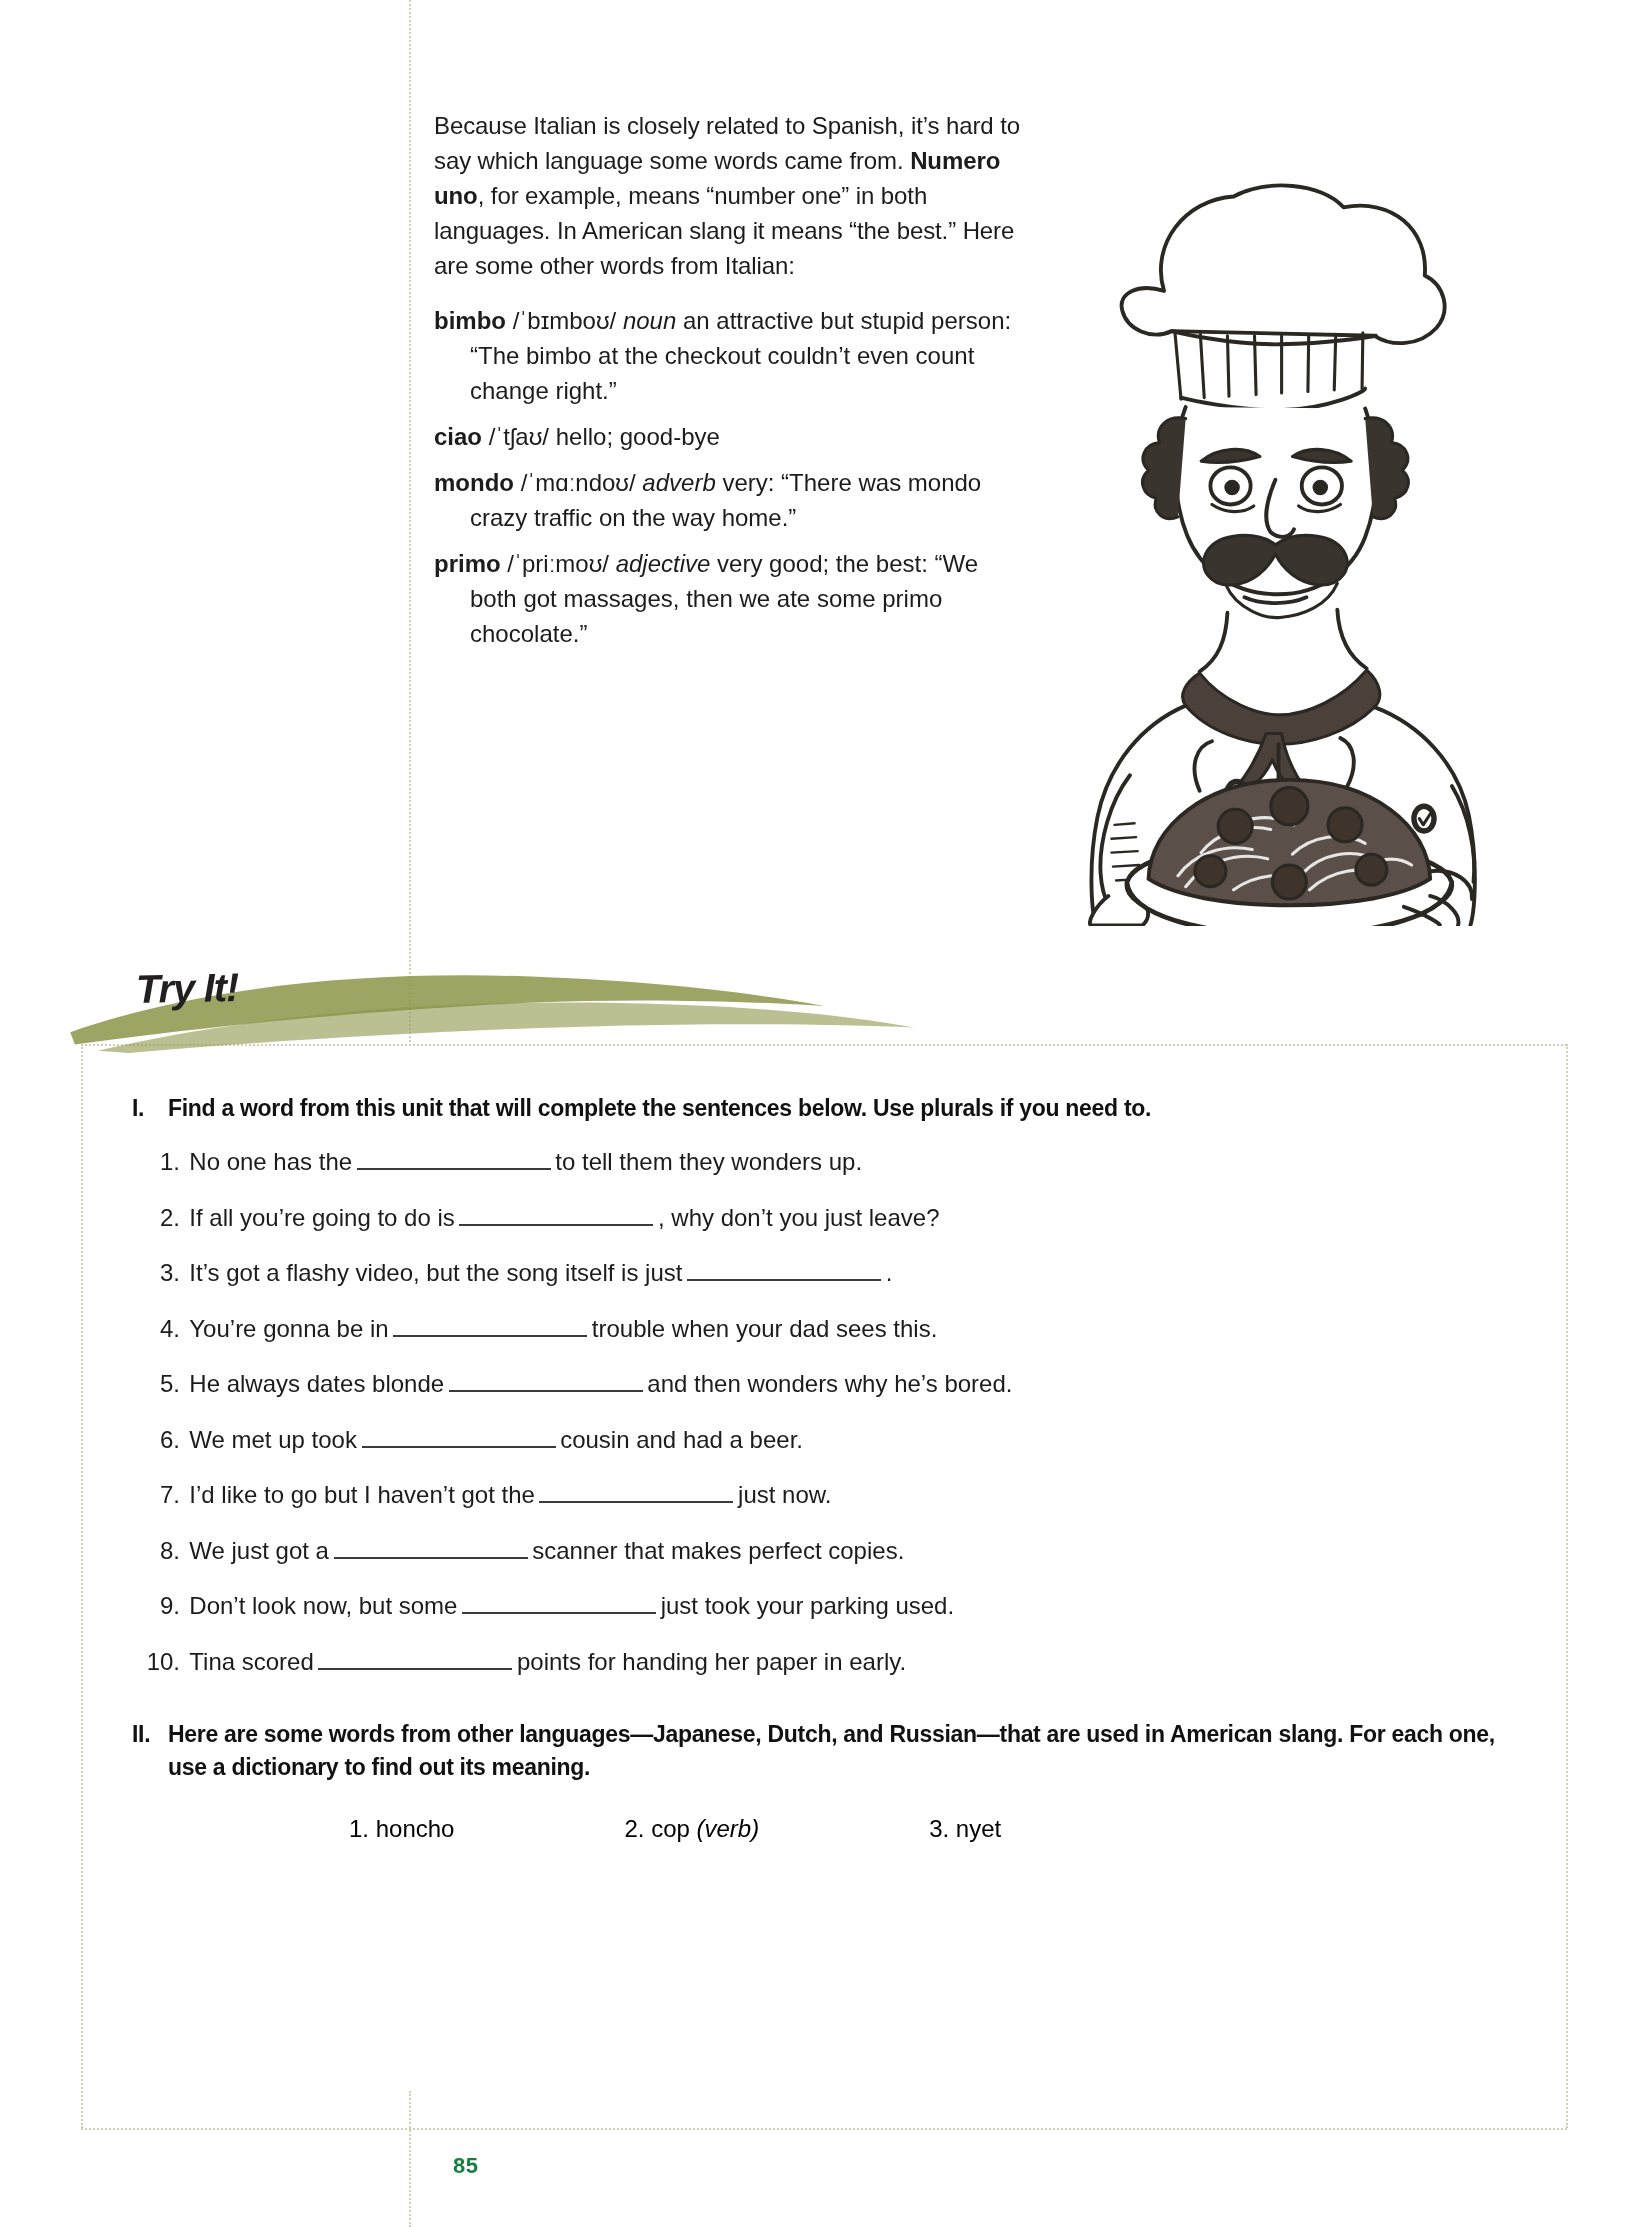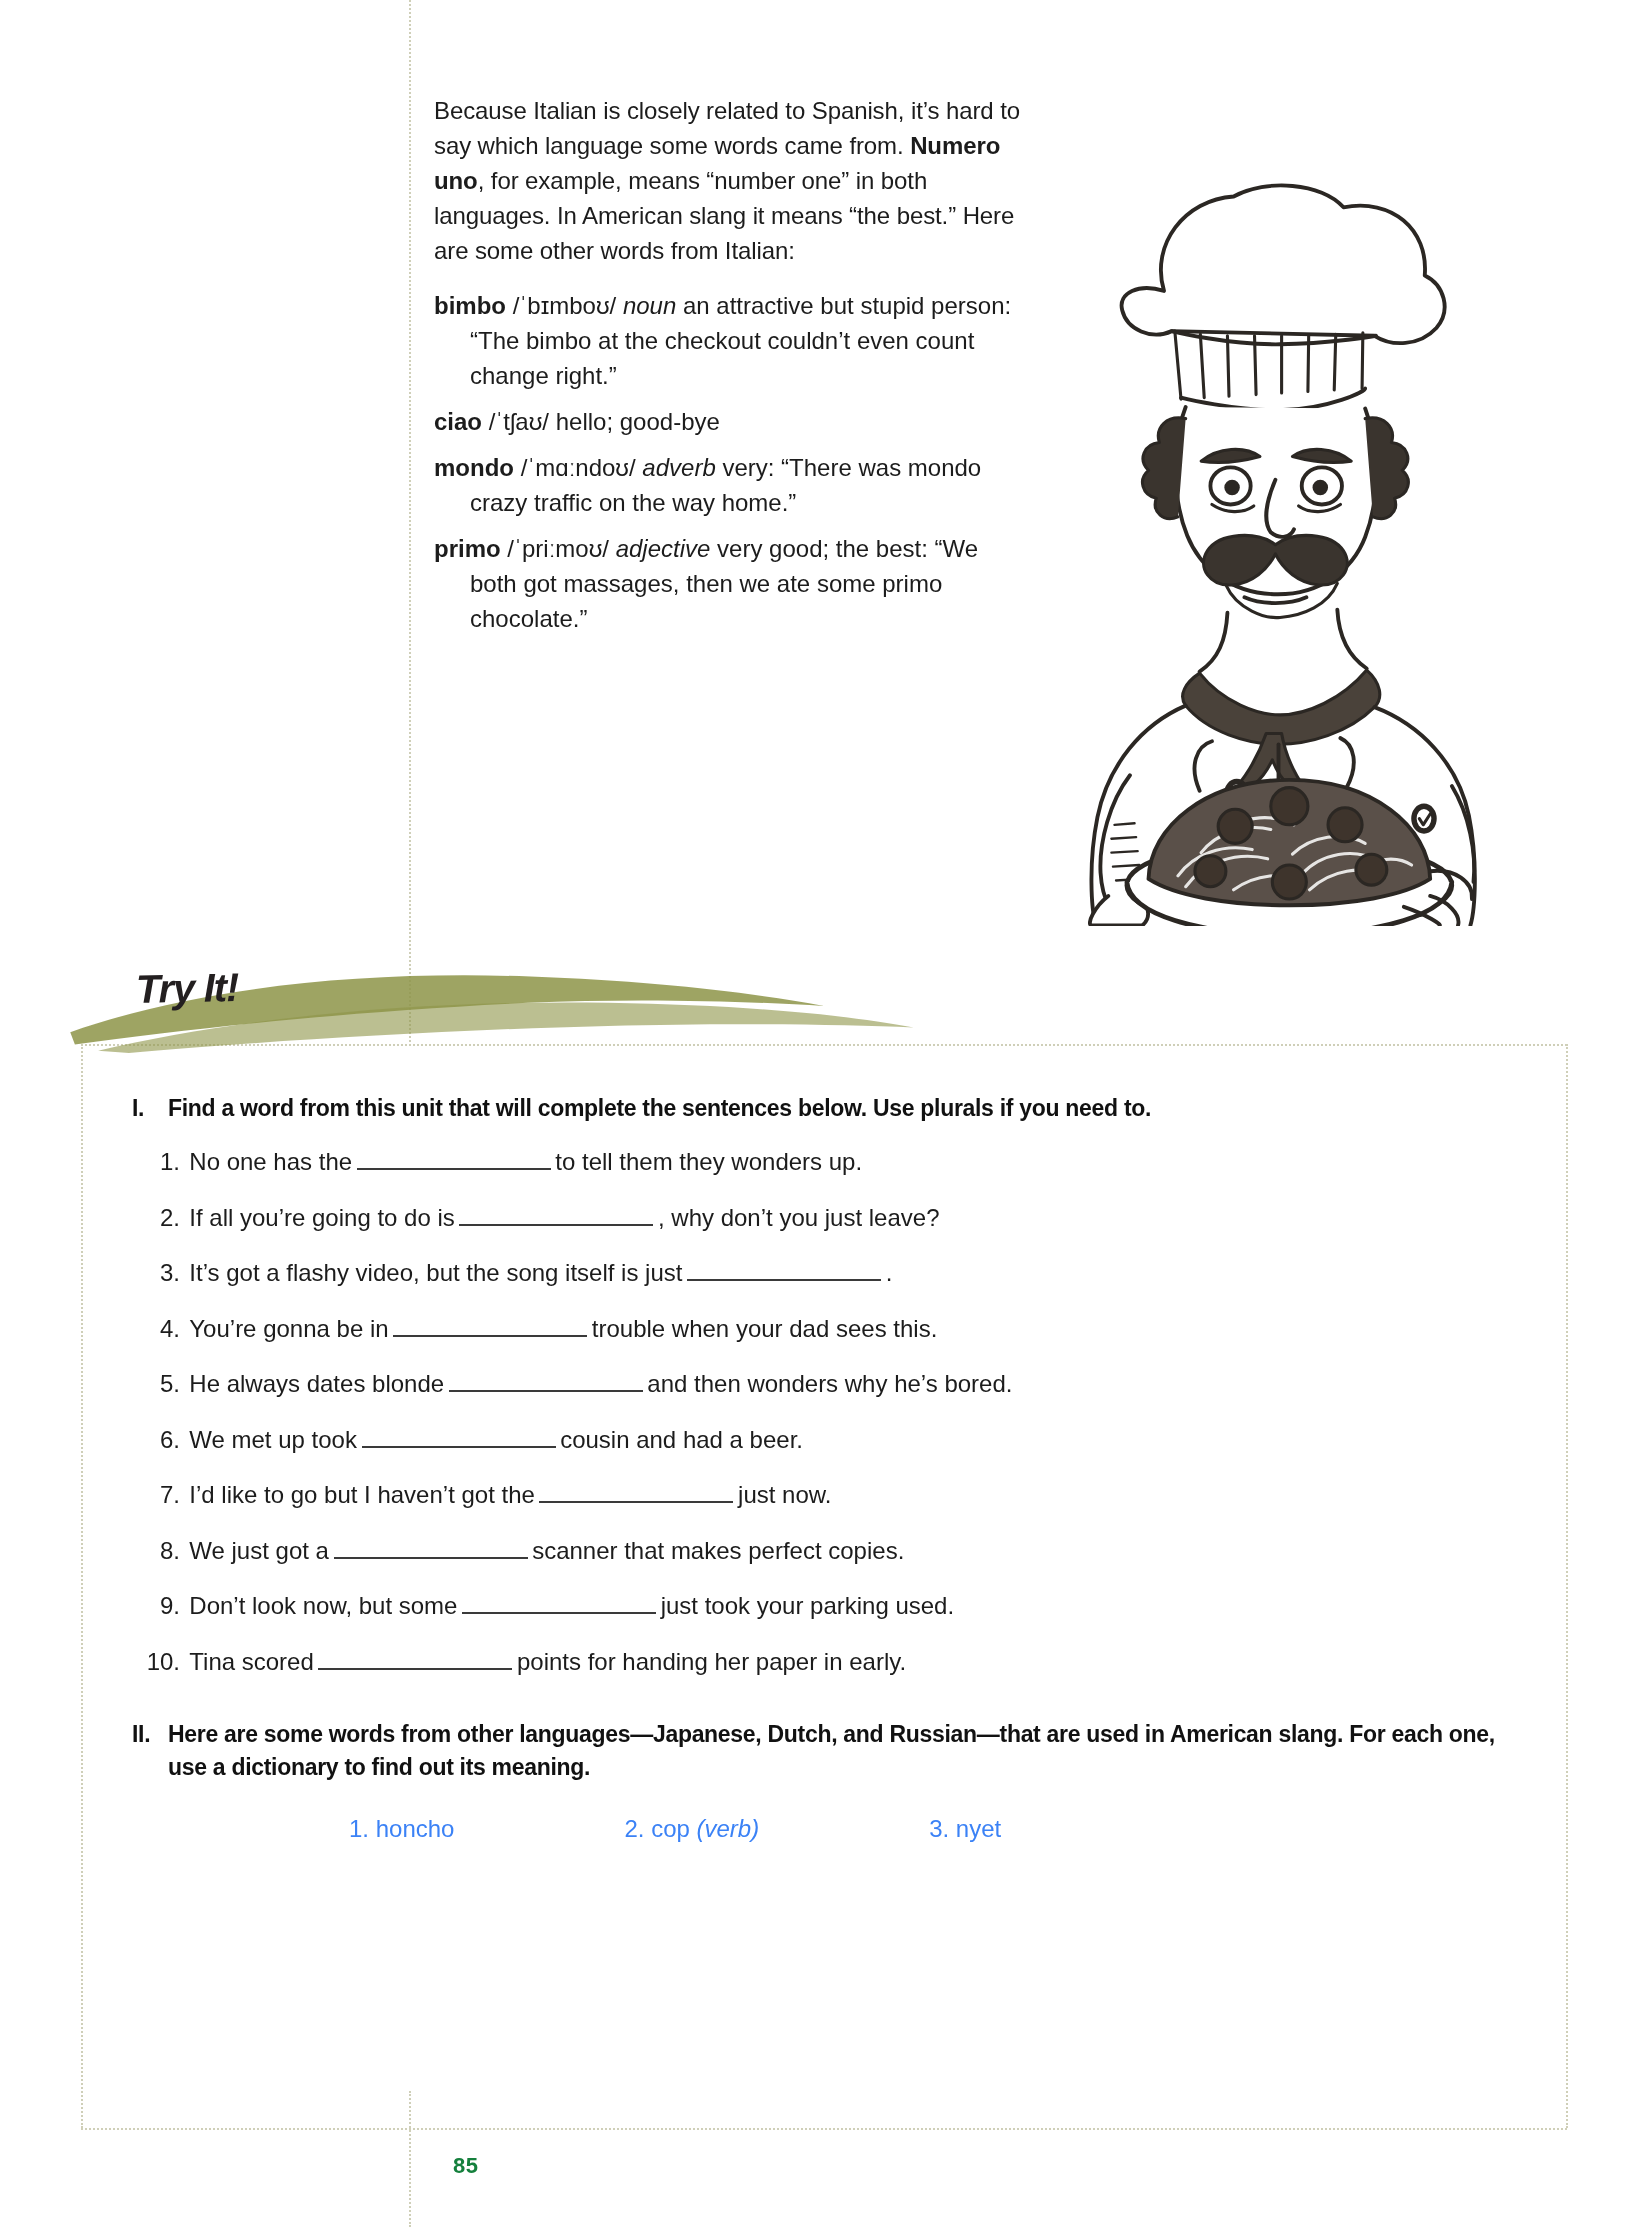--- a/index.html
+++ b/index.html
@@ -25,21 +25,21 @@
   .dot-h {
     position: absolute;
     height: 0;
     border-top: 2.3px dotted #cfcfb8;
   }
 
   
   #reading-block {
     position: absolute;
     left: 434px;
-    top: 93px;
+    top: 108px;
     width: 589px;
   }
   #intro-paragraph {
     font-size: 24px;
     line-height: 35px;
     letter-spacing: -0.1px;
     margin: 0 0 20px 0;
     color: #1c1c1c;
   }
   #intro-paragraph b { font-weight: bold; }
@@ -137,21 +137,21 @@
   }
 
   #heading-two-wrap { margin-top: 40px; }
 
   #list-two {
     display: flex;
     margin: 31px 0 0 0;
     padding: 0 0 0 217px;
     list-style: none;
     font-size: 24px;
-    color: #3b82f6;
+    color: #000000;
   }
   #list-two li { margin-right: 170px; white-space: nowrap; }
   #list-two li i { font-style: italic; }
 
   
   #page-number {
     position: absolute;
     left: 453px;
     top: 2153px;
     font-size: 22px;

